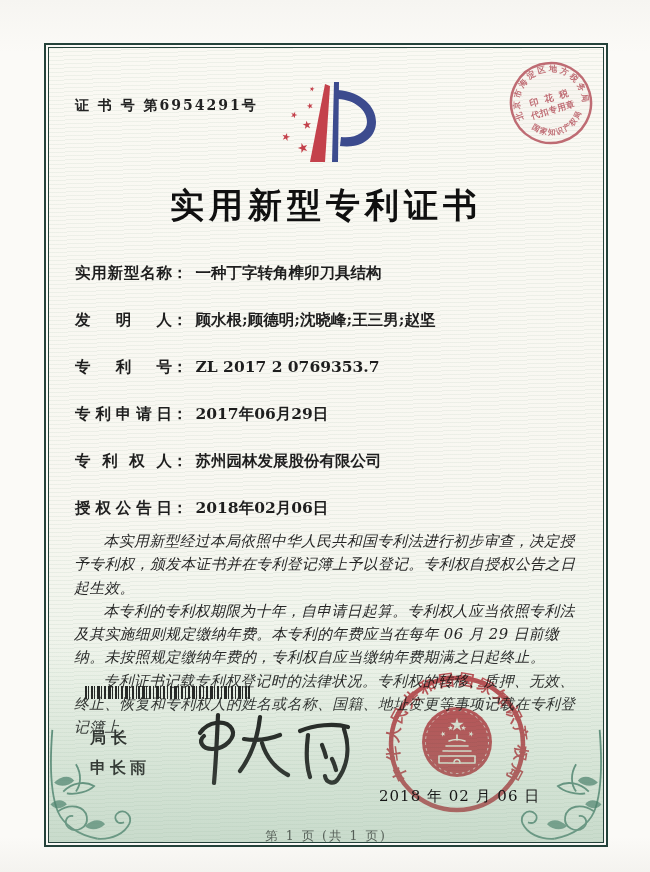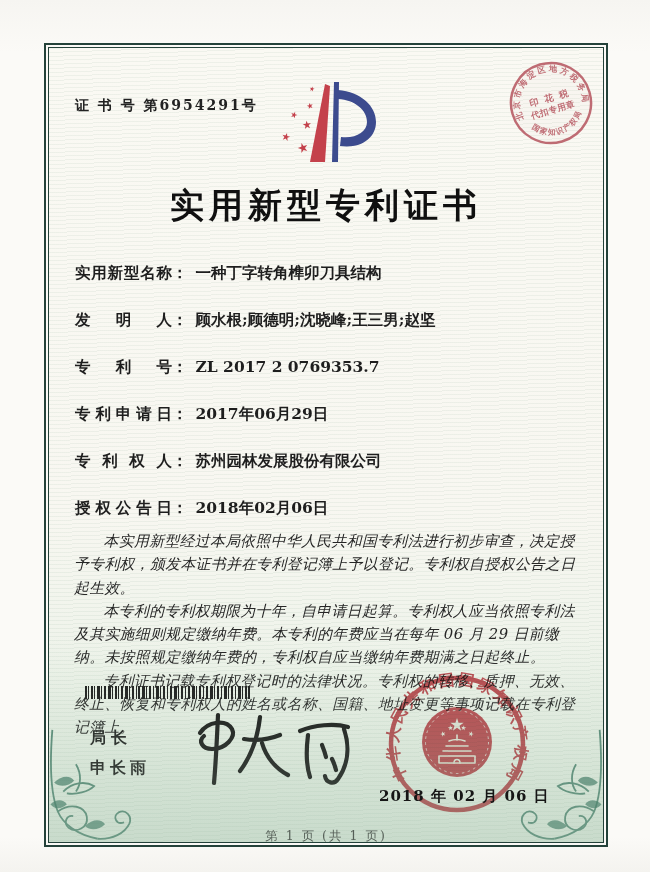--- a/index.html
+++ b/index.html
@@ -51,21 +51,21 @@
     font-family:"DejaVu Sans", sans-serif; font-size:16px; font-weight:bold; letter-spacing:5px; color:#1c1c1c;
   }
   .signer-name{
     position:absolute; left:41px; top:710px;
     font-family:"DejaVu Sans", sans-serif; font-size:16px; font-weight:bold; letter-spacing:4px; color:#1c1c1c;
   }
   .signature{ position:absolute; left:139px; top:655px; }
   .seal{ position:absolute; left:323px; top:611px; }
   .seal-date{
     position:absolute; left:330px; top:739px; z-index:5;
-    font-size:15px; font-weight:bold; letter-spacing:1px; color:#161616;
+    font-size:15px; font-weight:normal; letter-spacing:1px; color:#161616;
   }
   .tax-stamp{ position:absolute; left:452px; top:5px; }
   .footer{
     position:absolute; left:0; top:780px; width:100%;
     text-align:center; font-size:12.5px; letter-spacing:2px; color:#333;
   }
   .ornament{ position:absolute; bottom:-4px; width:100px; height:118px; }
   .ornament.left{ left:-4px; }
   .ornament.right{ right:-4px; transform:scaleX(-1); }
 </style>

